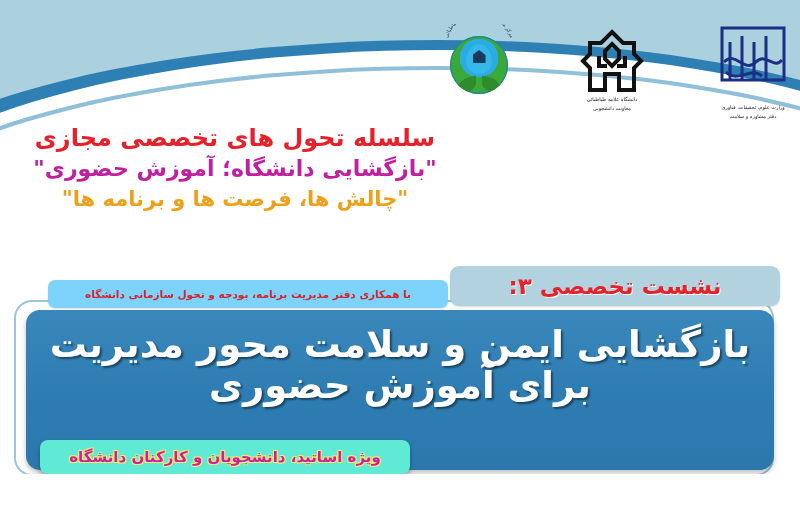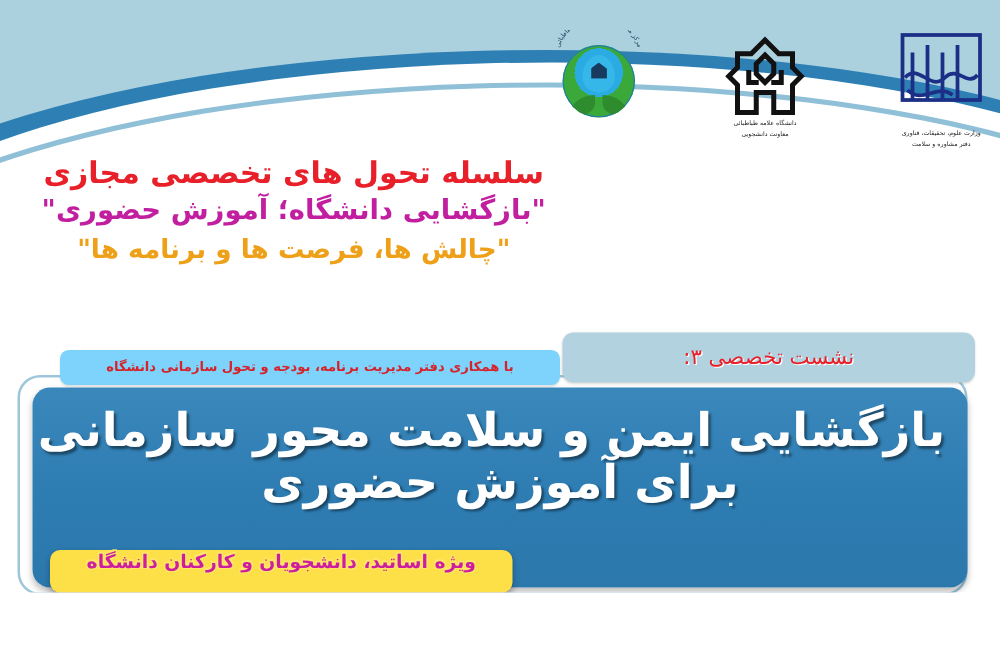--- a/index.html
+++ b/index.html
@@ -93,21 +93,21 @@
     position:absolute;left:14px;top:300px;width:756px;height:172px;
     border:2px solid #9dc6da;border-radius:18px;background:transparent;z-index:3;
   }
   .band-session{
     position:absolute;right:20px;top:266px;width:330px;height:40px;
     background:#b2d2e0;border-radius:9px;z-index:5;
     display:flex;align-items:center;justify-content:center;
     box-shadow:0 1px 2px rgba(0,0,0,.15);
   }
   .band-session .txt{
-    direction:rtl;font-size:17px;font-weight:normal;color:#e8202a;
+    direction:rtl;font-size:23px;font-weight:bold;color:#e8202a;
     text-shadow:1px 1px 0 #ffffff;white-space:nowrap;
   }
   .band-coop{
     position:absolute;left:48px;top:280px;width:400px;height:28px;
     background:#7dd3fc;border-radius:7px;z-index:4;
     display:flex;align-items:center;justify-content:center;
     box-shadow:0 1px 2px rgba(0,0,0,.12);
   }
   .band-coop .txt{
     direction:rtl;font-size:10.5px;font-weight:bold;color:#d5232c;
@@ -124,22 +124,22 @@
     direction:rtl;text-align:center;
   }
   .mt-line{
     color:#ffffff;font-weight:bold;white-space:nowrap;
     text-shadow:2px 2px 2px rgba(0,0,0,.45);
   }
   .mt1{font-size:37px;line-height:1.12;}
   .mt2{font-size:37px;line-height:1.12;margin-top:0;}
   .band-audience{
     position:absolute;left:40px;top:440px;width:370px;height:34px;
-    background:#fde047;border-radius:8px;z-index:9;
-    display:flex;justify-content:center;
+    background:#5eead4;border-radius:8px;z-index:9;
+    display:flex;align-items:center;justify-content:center;
     box-shadow:0 3px 5px rgba(0,0,0,.3);
   }
   .band-audience .txt{
     direction:rtl;font-size:15px;font-weight:bold;color:#cc1e9e;
     white-space:nowrap;
     text-shadow:
       -1px -1px 0 #ffe66a, 1px -1px 0 #ffe66a,
       -1px  1px 0 #ffe66a, 1px  1px 0 #ffe66a;
   }
   .bottom-white{
@@ -220,21 +220,21 @@
   <div class="band-coop">
     <span class="txt">با همکاری دفتر مدیریت برنامه، بودجه و تحول سازمانی دانشگاه</span>
   </div>
 
   <div class="band-session">
     <span class="txt">نشست تخصصی ۳:</span>
   </div>
 
   <div class="blue-card">
     <div class="main-title">
-      <div class="mt-line mt1">بازگشایی ایمن و سلامت محور سازمانی</div>
+      <div class="mt-line mt1">بازگشایی ایمن و سلامت محور مدیریت</div>
       <div class="mt-line mt2">برای آموزش حضوری</div>
     </div>
   </div>
 
   <div class="band-audience">
     <span class="txt">ویژه اساتید، دانشجویان و کارکنان دانشگاه</span>
   </div>
 
   <div class="bottom-white"></div>
 

